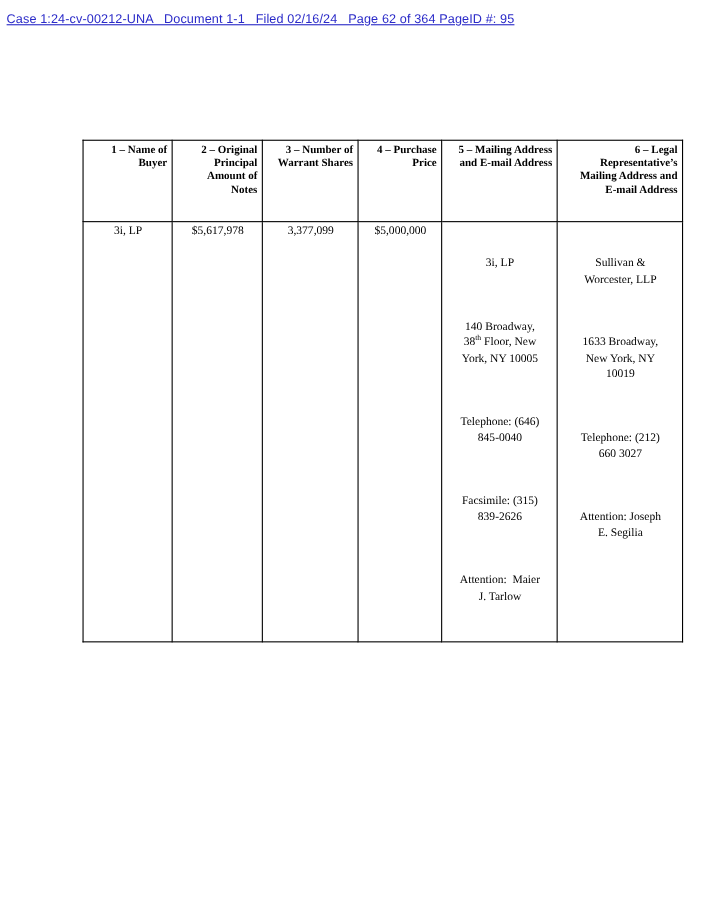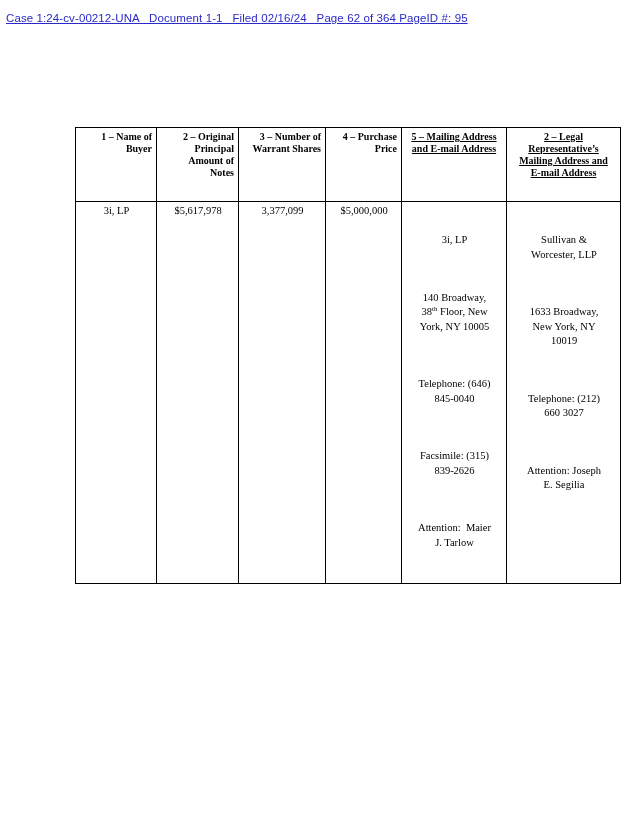--- a/index.html
+++ b/index.html
@@ -50,21 +50,21 @@
     overflow: hidden;
   }
   table.buyers th {
     font-size: 10px;
     font-weight: bold;
     line-height: 12px;
     padding: 3px 4px;
     height: 74px;
     text-align: right;
   }
-  table.buyers th.left { text-align: center; text-decoration: underline; }
+  table.buyers th.left { text-align: right; }
   table.buyers td {
     font-size: 10.5px;
     line-height: 14.5px;
     padding: 2px 4px 4px 5px;
     height: 232px;
     text-align: center;
   }
   td p { margin: 0 0 14px 0; }
   td p:last-child { margin-bottom: 0; }
   sup { font-size: 7px; line-height: 0; vertical-align: super; }
@@ -94,21 +94,21 @@
         <th>2 – Original
 Principal
 Amount of
 Notes</th>
         <th>3 – Number of
 Warrant Shares</th>
         <th>4 – Purchase
 Price</th>
         <th class="left">5 – Mailing Address
 and E-mail Address</th>
-        <th class="left">2 – Legal
+        <th class="left">6 – Legal
 Representative’s
 Mailing Address and
 E-mail Address</th>
       </tr>
     </thead>
     <tbody>
       <tr>
         <td>3i, LP</td>
         <td>$5,617,978</td>
         <td>3,377,099</td>

